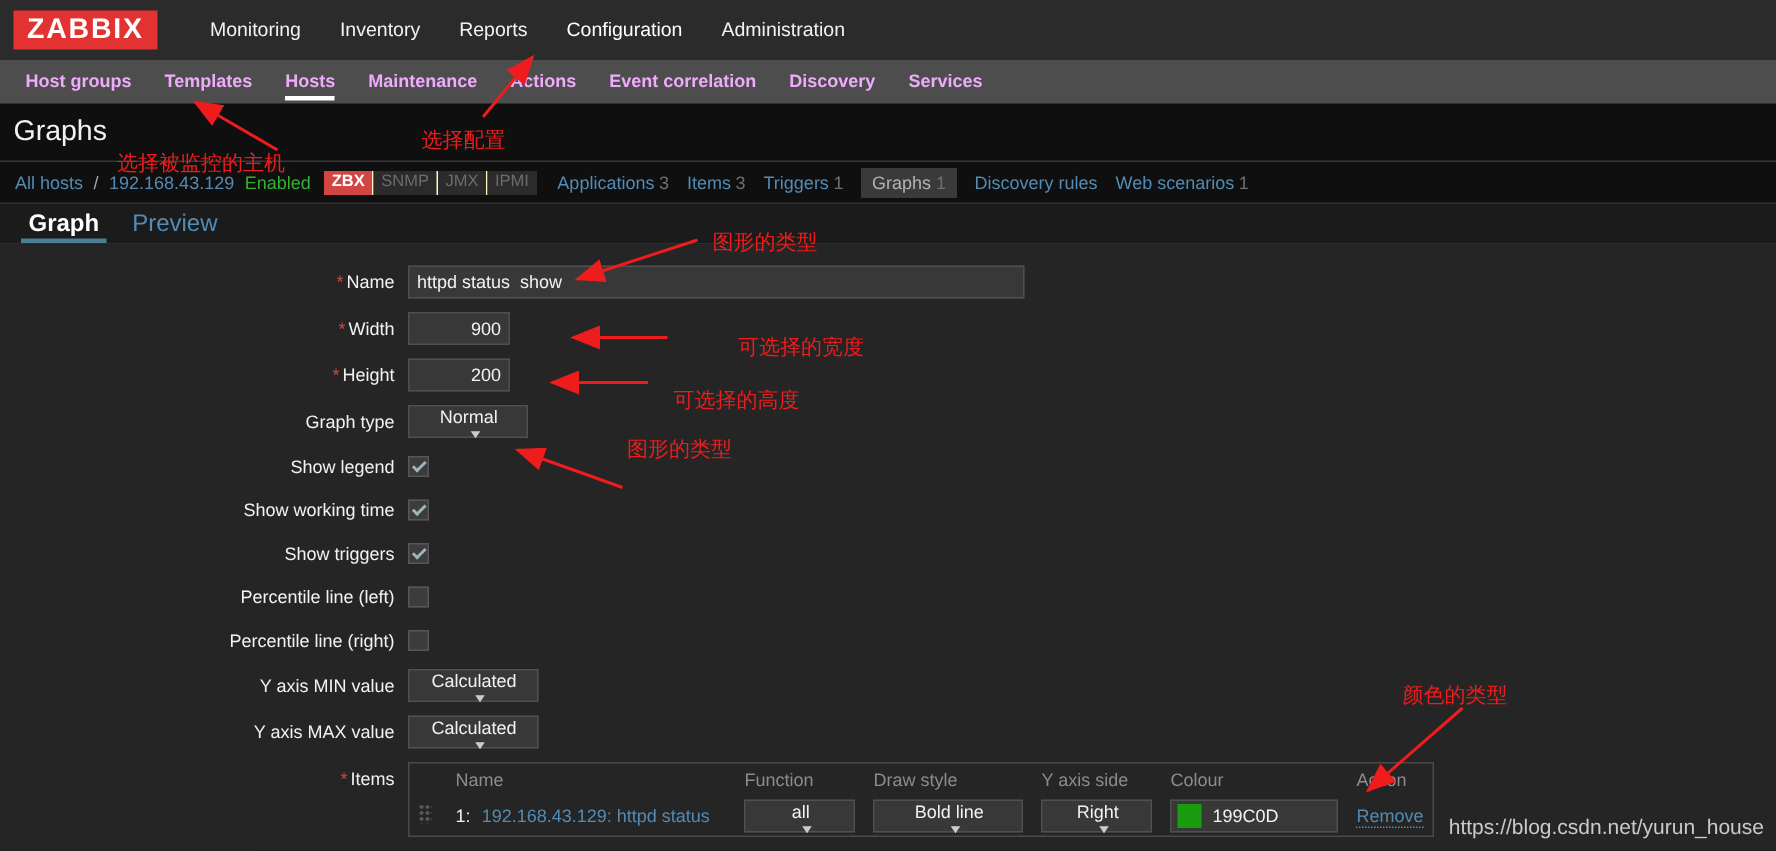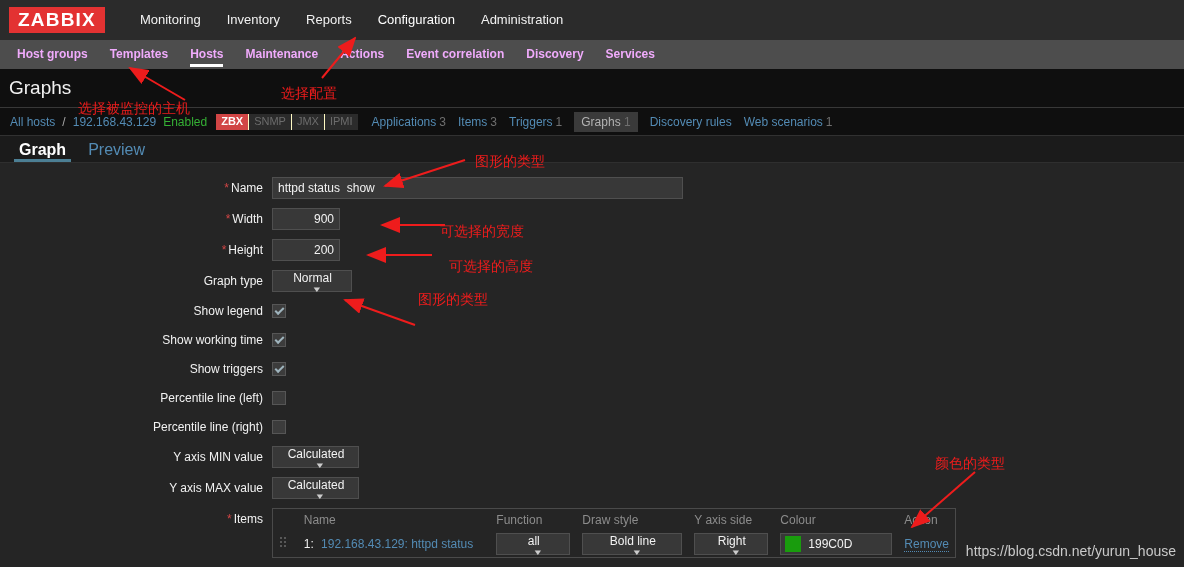--- a/index.html
+++ b/index.html
@@ -538,19 +538,19 @@
     <line x1="432" y1="255" x2="368" y2="255" stroke="#ee1c1c" stroke-width="2" marker-end="url(#ah)"></line>
 
     <line x1="415" y1="325" x2="345" y2="300" stroke="#ee1c1c" stroke-width="2" marker-end="url(#ah)"></line>
 
     <line x1="975" y1="472" x2="912" y2="527" stroke="#ee1c1c" stroke-width="2" marker-end="url(#ah)"></line>
   </svg>
 
   <div class="anno" id="a0" style="left: 78px; top: 100px;">选择被监控的主机</div>
   <div class="anno" id="a1" style="left: 281px; top: 85px;">选择配置</div>
   <div class="anno" id="a2" style="left: 475px; top: 153px;">图形的类型</div>
-  <div class="anno" id="a3" style="left: 440px; top: 223px; text-align: right;">可选择的宽度</div>
+  <div class="anno" id="a3" style="left: 492px; top: 223px; text-align: right;">可选择的宽度</div>
   <div class="anno" id="a4" style="left: 449px; top: 258px;">可选择的高度</div>
   <div class="anno" id="a5" style="left: 418px; top: 291px;">图形的类型</div>
   <div class="anno" id="a6" style="left: 935px; top: 455px;">颜色的类型</div>
 </div>
 
 <div class="watermark">https://blog.csdn.net/yurun_house</div>
 
 </body></html>

